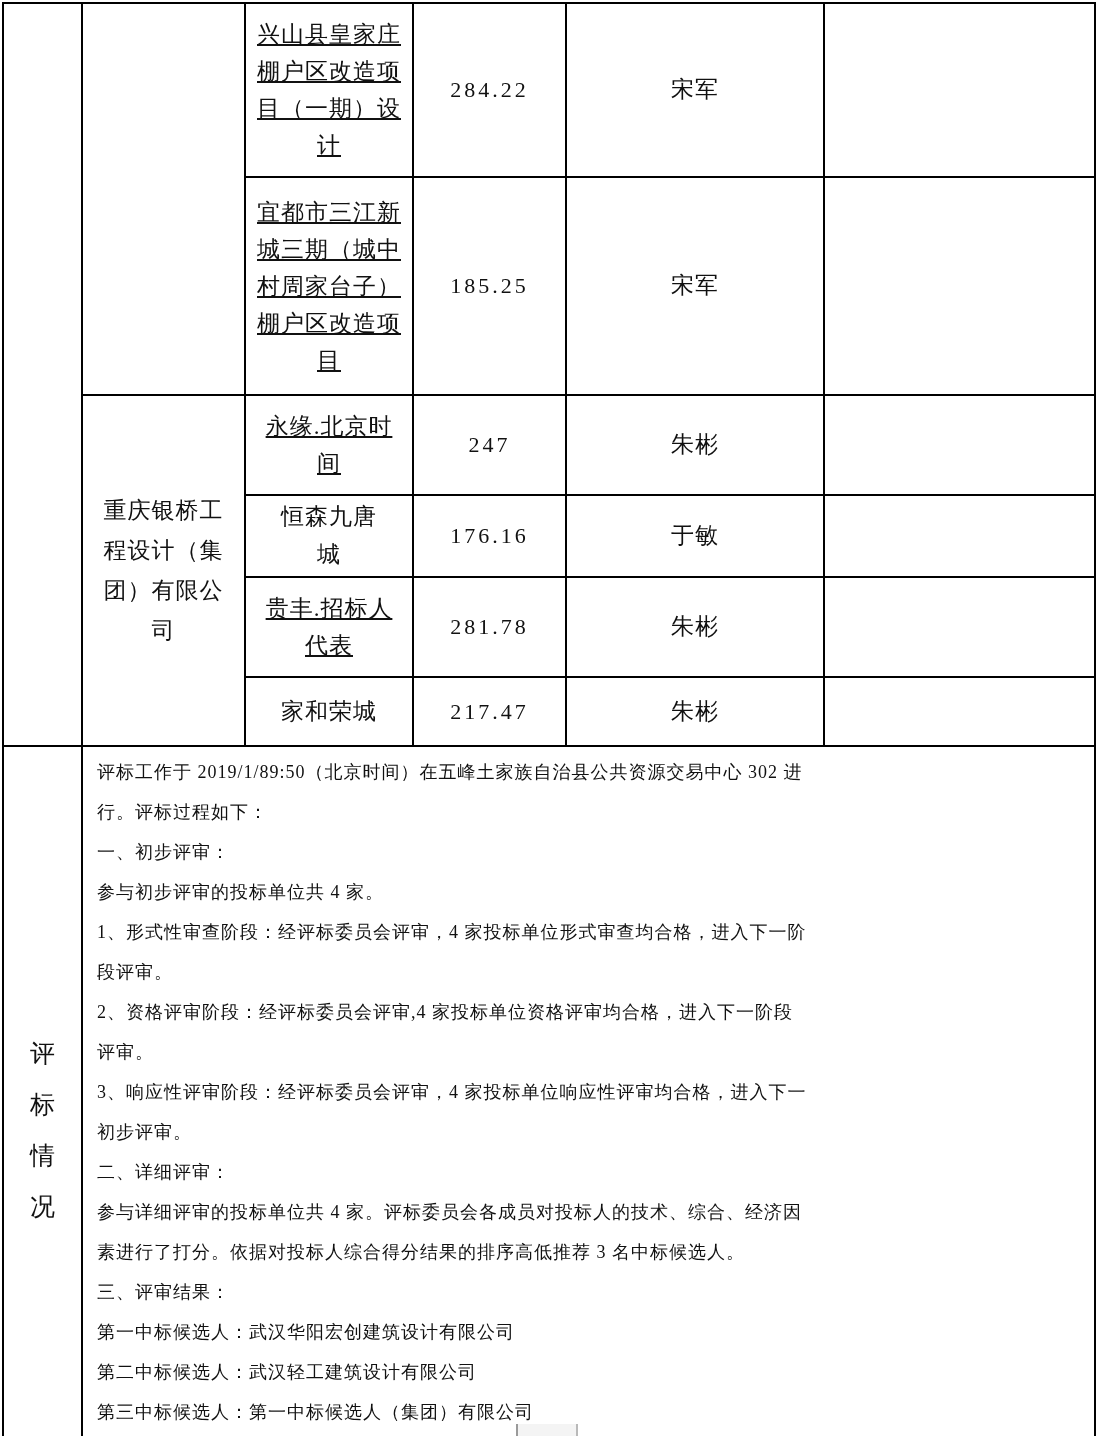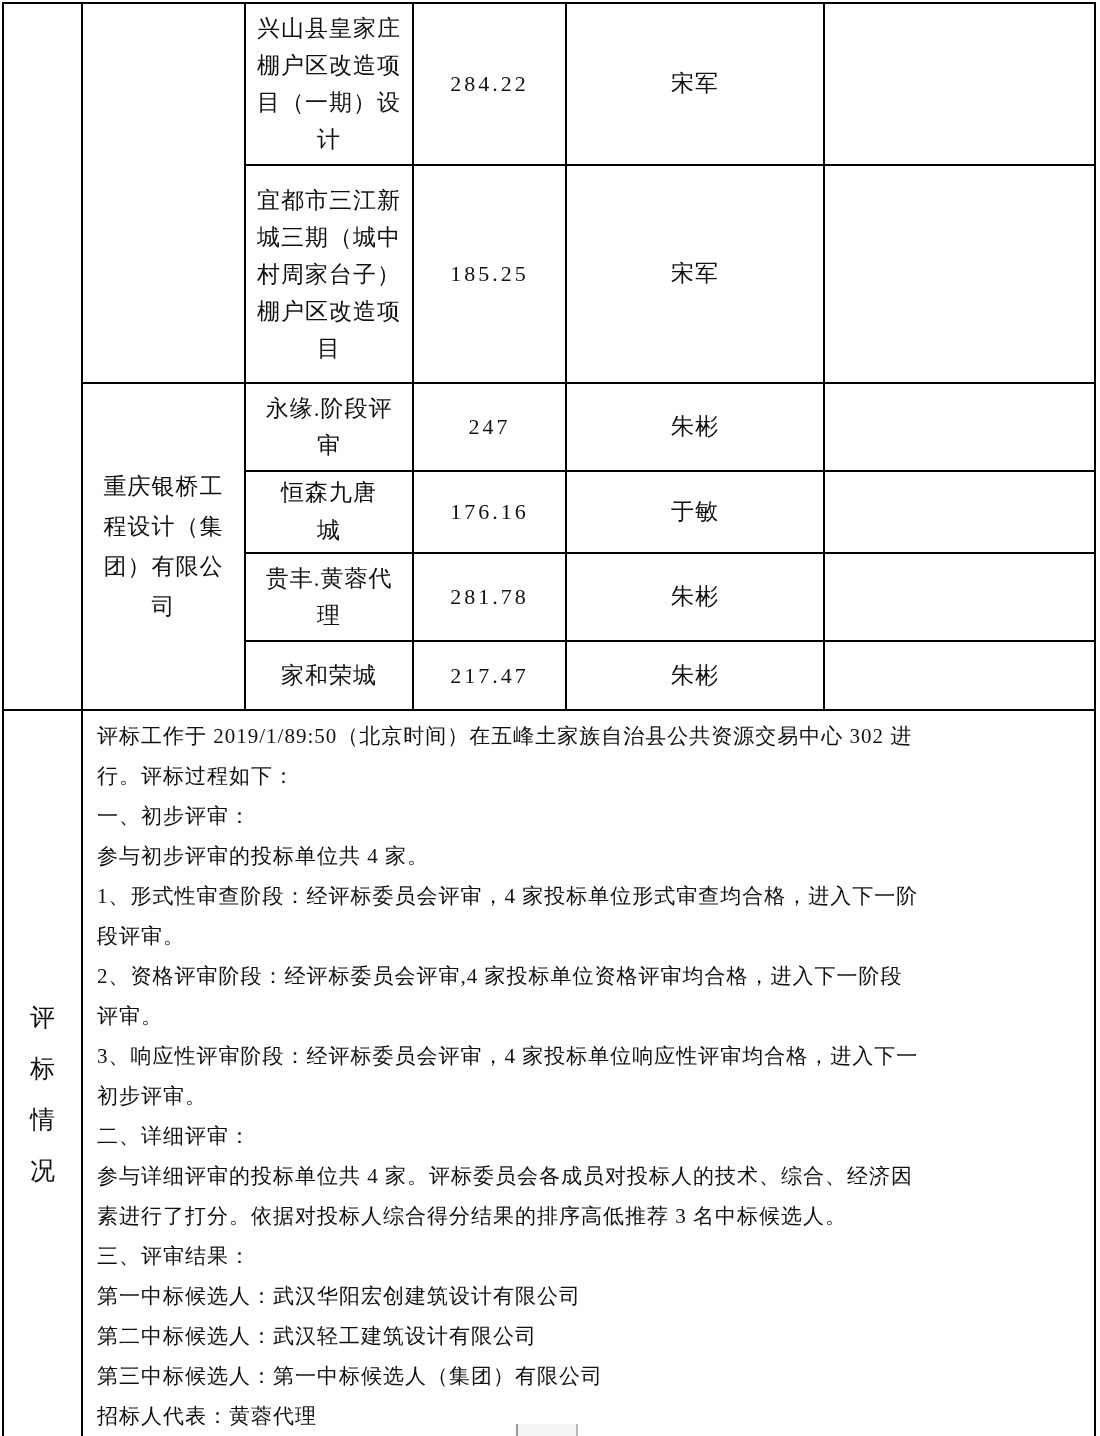--- a/index.html
+++ b/index.html
@@ -19,32 +19,32 @@
     padding:2px 24px;box-sizing:border-box;overflow:hidden;
     letter-spacing:1px;
   }
   tr.r1{height:160px}
   tr.r2{height:218px}
   tr.r3{height:75px}
   tr.r4{height:56px}
   tr.r5{height:70px}
   tr.r6{height:69px}
   tr.r7{height:762px}
-  td.proj-multi{line-height:37px;padding:6px 10px;}
+  td.proj-multi{line-height:37px;padding:12px 10px;text-decoration:underline;}
   td.amount{font-size:22px;letter-spacing:3px;font-family:"Liberation Serif","DejaVu Serif",serif;}
   td.company{line-height:40px;padding:11px 10px;}
   td.label-cell{vertical-align:middle;}
   .vlabel{display:inline-block;text-align:center;}
   .vlabel div{font-size:25px;line-height:51px;letter-spacing:0;}
   td.eval-cell{
     vertical-align:top;text-align:left;
     padding:5px 10px 0 14px;
   }
   .tline{
-    font-size:21px;line-height:40px;letter-spacing:1px;
+    font-size:18px;line-height:40px;letter-spacing:1px;
     white-space:nowrap;
   }
   .page-edge-artifact{
     position:absolute;left:516px;top:1424px;width:62px;height:12px;
     background:#f4f4f4;
     border-left:2px solid #9a9a9a;border-right:2px solid #b9b9b9;
     box-sizing:border-box;
   }
 </style>
 </head>
@@ -69,33 +69,33 @@
       <td></td>
     </tr>
     <tr class="r2">
       <td class="proj-multi">宜都市三江新城三期（城中村周家台子）棚户区改造项目</td>
       <td class="amount">185.25</td>
       <td>宋军</td>
       <td></td>
     </tr>
     <tr class="r3">
       <td rowspan="4" class="company">重庆银桥工程设计（集团）有限公司</td>
-      <td class="proj-multi">永缘.阶段评审</td>
+      <td class="proj-multi">永缘.北京时间</td>
       <td class="amount">247</td>
       <td>朱彬</td>
       <td></td>
     </tr>
     <tr class="r4">
       <td>恒森九唐城</td>
       <td class="amount">176.16</td>
       <td>于敏</td>
       <td></td>
     </tr>
     <tr class="r5">
-      <td class="proj-multi">贵丰.黄蓉代理</td>
+      <td class="proj-multi">贵丰.招标人代表</td>
       <td class="amount">281.78</td>
       <td>朱彬</td>
       <td></td>
     </tr>
     <tr class="r6">
       <td>家和荣城</td>
       <td class="amount">217.47</td>
       <td>朱彬</td>
       <td></td>
     </tr>

